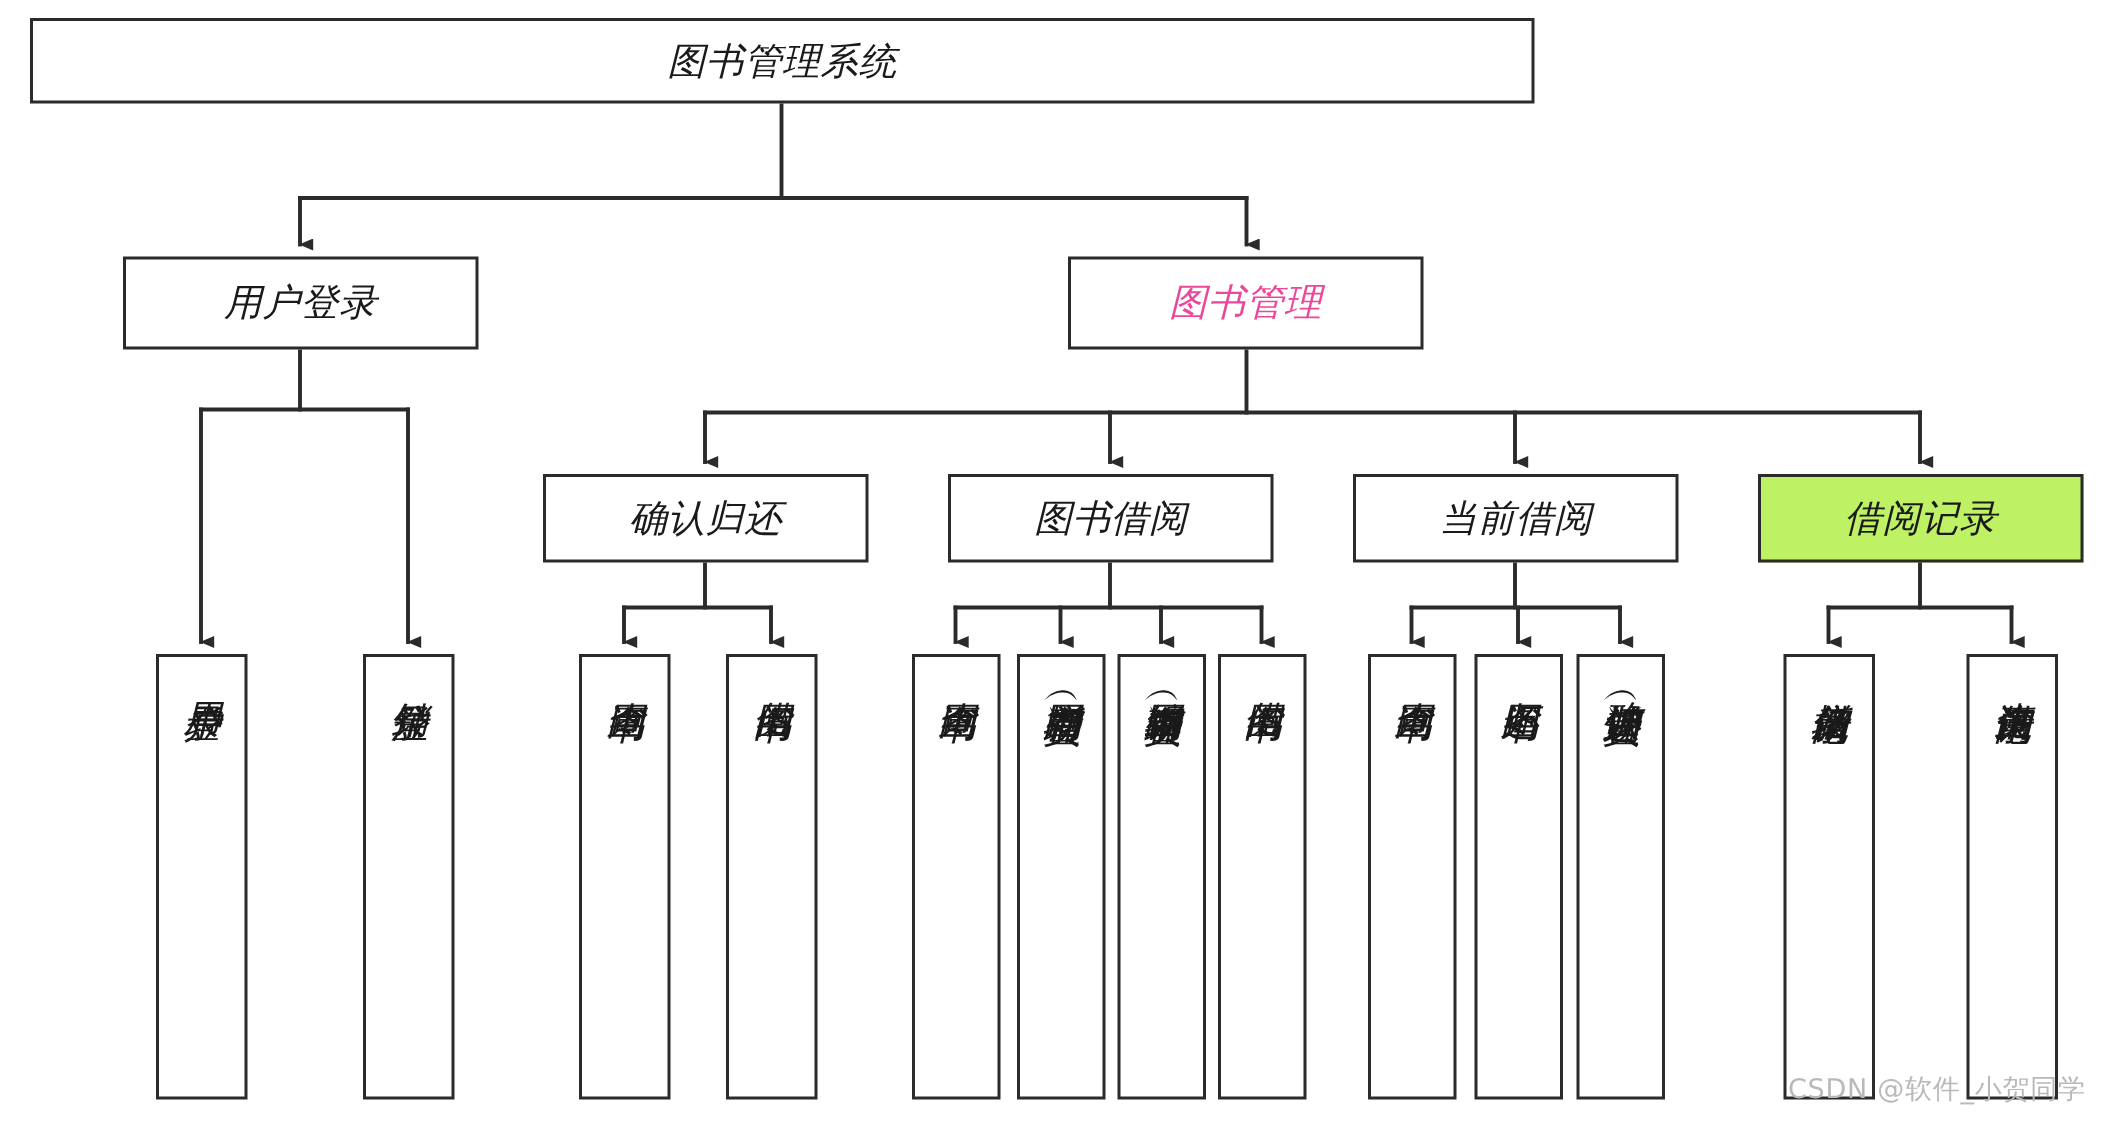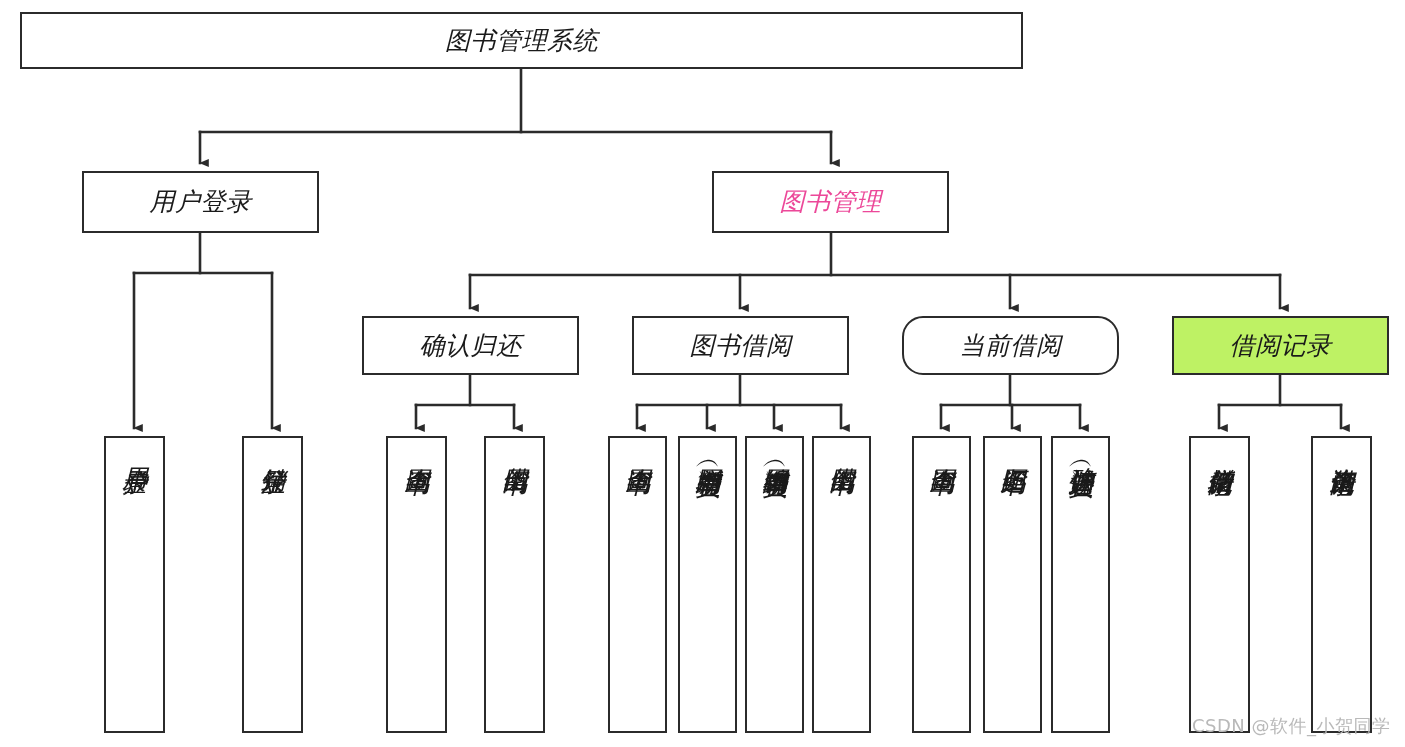--- a/index.html
+++ b/index.html
@@ -138,21 +138,21 @@
   <div class="node h-node" style="left: 712px; top: 171px; width: 237px; height: 62px; background: rgb(255, 255, 255); border-color: rgb(43, 43, 43); color: #ec4899;">
     <span class="node-label">图书管理</span>
   </div>
 
   <div class="node h-node" style="left: 362px; top: 316px; width: 217px; height: 59px; background: rgb(255, 255, 255); border-color: rgb(43, 43, 43); color: rgb(26, 26, 26);">
     <span class="node-label">确认归还</span>
   </div>
   <div class="node h-node" style="left: 632px; top: 316px; width: 217px; height: 59px; background: rgb(255, 255, 255); border-color: rgb(43, 43, 43); color: rgb(26, 26, 26);">
     <span class="node-label">图书借阅</span>
   </div>
-  <div class="node h-node" style="left: 902px; top: 316px; width: 217px; height: 59px; background: rgb(255, 255, 255); border-color: rgb(43, 43, 43); color: rgb(26, 26, 26); border-radius: 21px;">
+  <div class="node h-node" style="left: 902px; top: 316px; width: 217px; height: 59px; background: rgb(255, 255, 255); border-color: rgb(43, 43, 43); color: rgb(26, 26, 26);">
     <span class="node-label">当前借阅</span>
   </div>
   <div class="node h-node" style="left: 1172px; top: 316px; width: 217px; height: 59px; background: #bef264; border-color: rgb(43, 43, 43); color: rgb(26, 26, 26);">
     <span class="node-label">借阅记录</span>
   </div>
 
   <div class="node v-node" style="left: 104px; top: 436px; width: 61px; height: 297px; background: rgb(255, 255, 255); border-color: rgb(43, 43, 43); color: rgb(26, 26, 26);">
     <span class="node-label">用户登录</span>
   </div>
   <div class="node v-node" style="left: 242px; top: 436px; width: 61px; height: 297px; background: rgb(255, 255, 255); border-color: rgb(43, 43, 43); color: rgb(26, 26, 26);">

